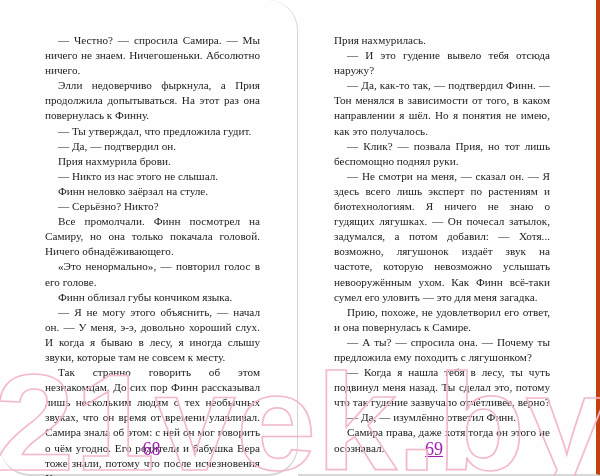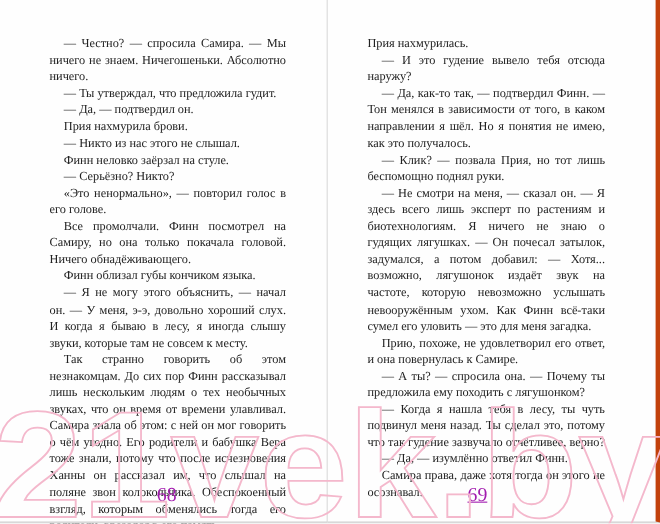--- a/index.html
+++ b/index.html
@@ -1,19 +1,19 @@
 <!DOCTYPE html>
 <html><head>
   <meta charset="utf-8">
   <style>
     html, body { margin:0; padding:0; }
     body { width:600px; height:476px; background:#ffffff; position:relative; overflow:hidden; }
     .spread { position:absolute; left:0; top:0; width:600px; height:476px; }
     .page { position:absolute; top:0; height:474px; background:#fefefe; }
-    .page.left { left:0; width:297px; border-right:1px solid #d4d4d4; border-bottom:2px solid #d8d8d8; }
+    .page.left { left:0; width:297px; border-right:1px solid #d4d4d4; border-bottom:2px solid #d8d8d8;border-radius:30px; }
     .page.right { left:298px; width:298px; border-right:8px solid #c2410c; border-bottom:2px solid #d8d8d8; }
     .text {
       position:absolute; top:33px;
       font-family:"Liberation Serif", "DejaVu Serif", serif;
       font-size:11.2px; line-height:15.1px; color:#222;
       text-align:justify; hyphens:manual;
     }
     .page.left .text { left:45px; width:215px; }
     .page.right .text { left:36px; width:216px; }
     .text p { margin:0; text-indent:13px; }
@@ -32,28 +32,29 @@
       fill:none; stroke:#f4b8cc; stroke-width:1.6;
     }
   </style>
 </head>
 <body>
 
 <div class="spread">
   <div class="page left">
     <div class="text">
       <p>— Честно? — спросила Самира. — Мы ничего не знаем. Ничегошеньки. Абсолютно ничего.</p>
+      <p>Элли недоверчиво фыркнула, а Прия продолжила допытываться. На этот раз она повернулась к Финну.</p>
       <p>— Ты утверждал, что предложила гудит.</p>
       <p>— Да, — подтвердил он.</p>
       <p>Прия нахмурила брови.</p>
       <p>— Никто из нас этого не слышал.</p>
       <p>Финн неловко заёрзал на стуле.</p>
       <p>— Серьёзно? Никто?</p>
+      <p>Все промолчали. Финн посмотрел на Самиру, но она только покачала головой. Ничего обнадёживающего.</p>
       <p>«Это ненормально», — повторил голос в его голове.</p>
-      <p>Все промолчали. Финн посмотрел на Самиру, но она только покачала головой. Ничего обнадёживающего.</p>
       <p>Финн облизал губы кончиком языка.</p>
       <p>— Я не могу этого объяснить, — начал он. — У меня, э-э, довольно хороший слух. И когда я бываю в лесу, я иногда слышу звуки, которые там не совсем к месту.</p>
       <p>Так странно говорить об этом незнакомцам. До сих пор Финн рассказывал лишь нескольким людям о тех необычных звуках, что он время от времени улавливал. Самира знала об этом: с ней он мог говорить о чём угодно. Его родители и бабушка Вера тоже знали, потому что после исчезновения Ханны он рассказал им, что слышал на поляне звон колокольчика. Обеспокоенный взгляд, которым обменялись тогда его родители, врезался в его память.</p>
 
     </div>
     <div class="pagenum">68</div>
   </div>
 
   <div class="page right">
     <div class="text">

